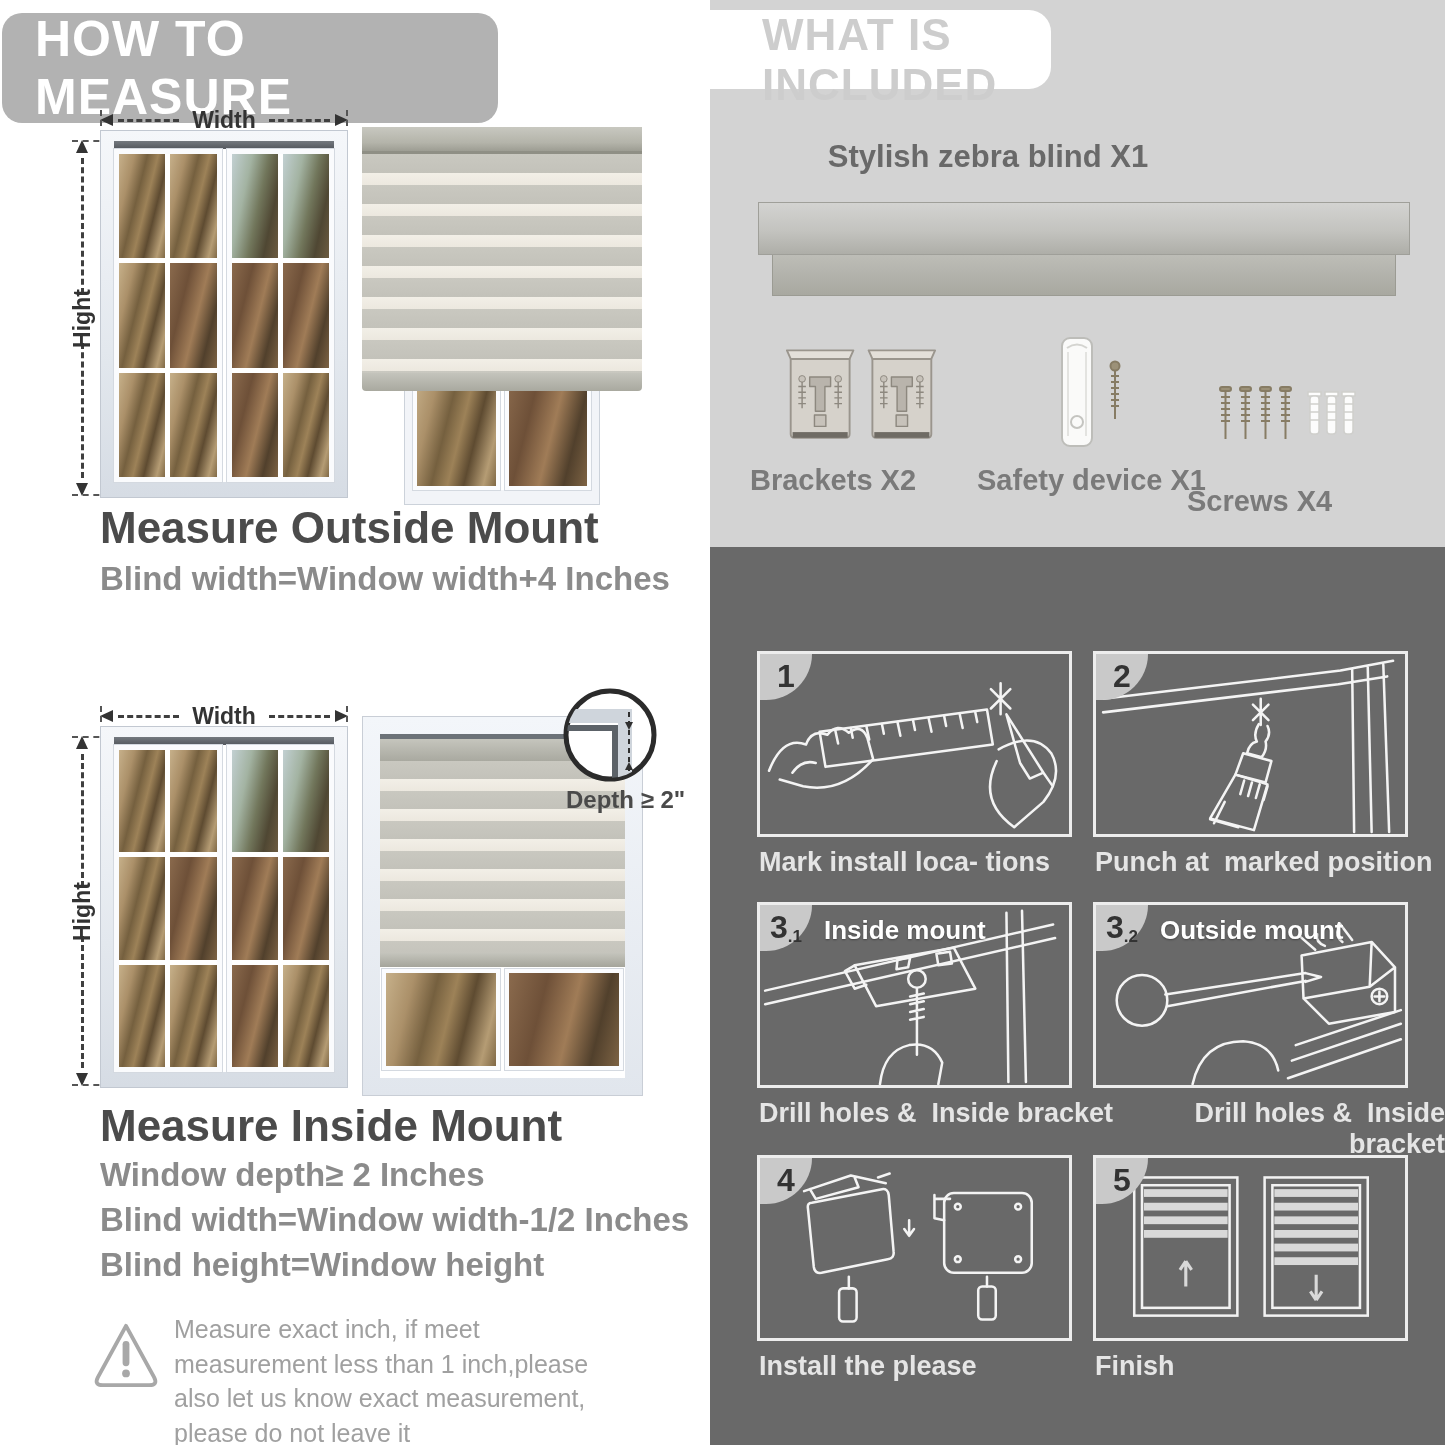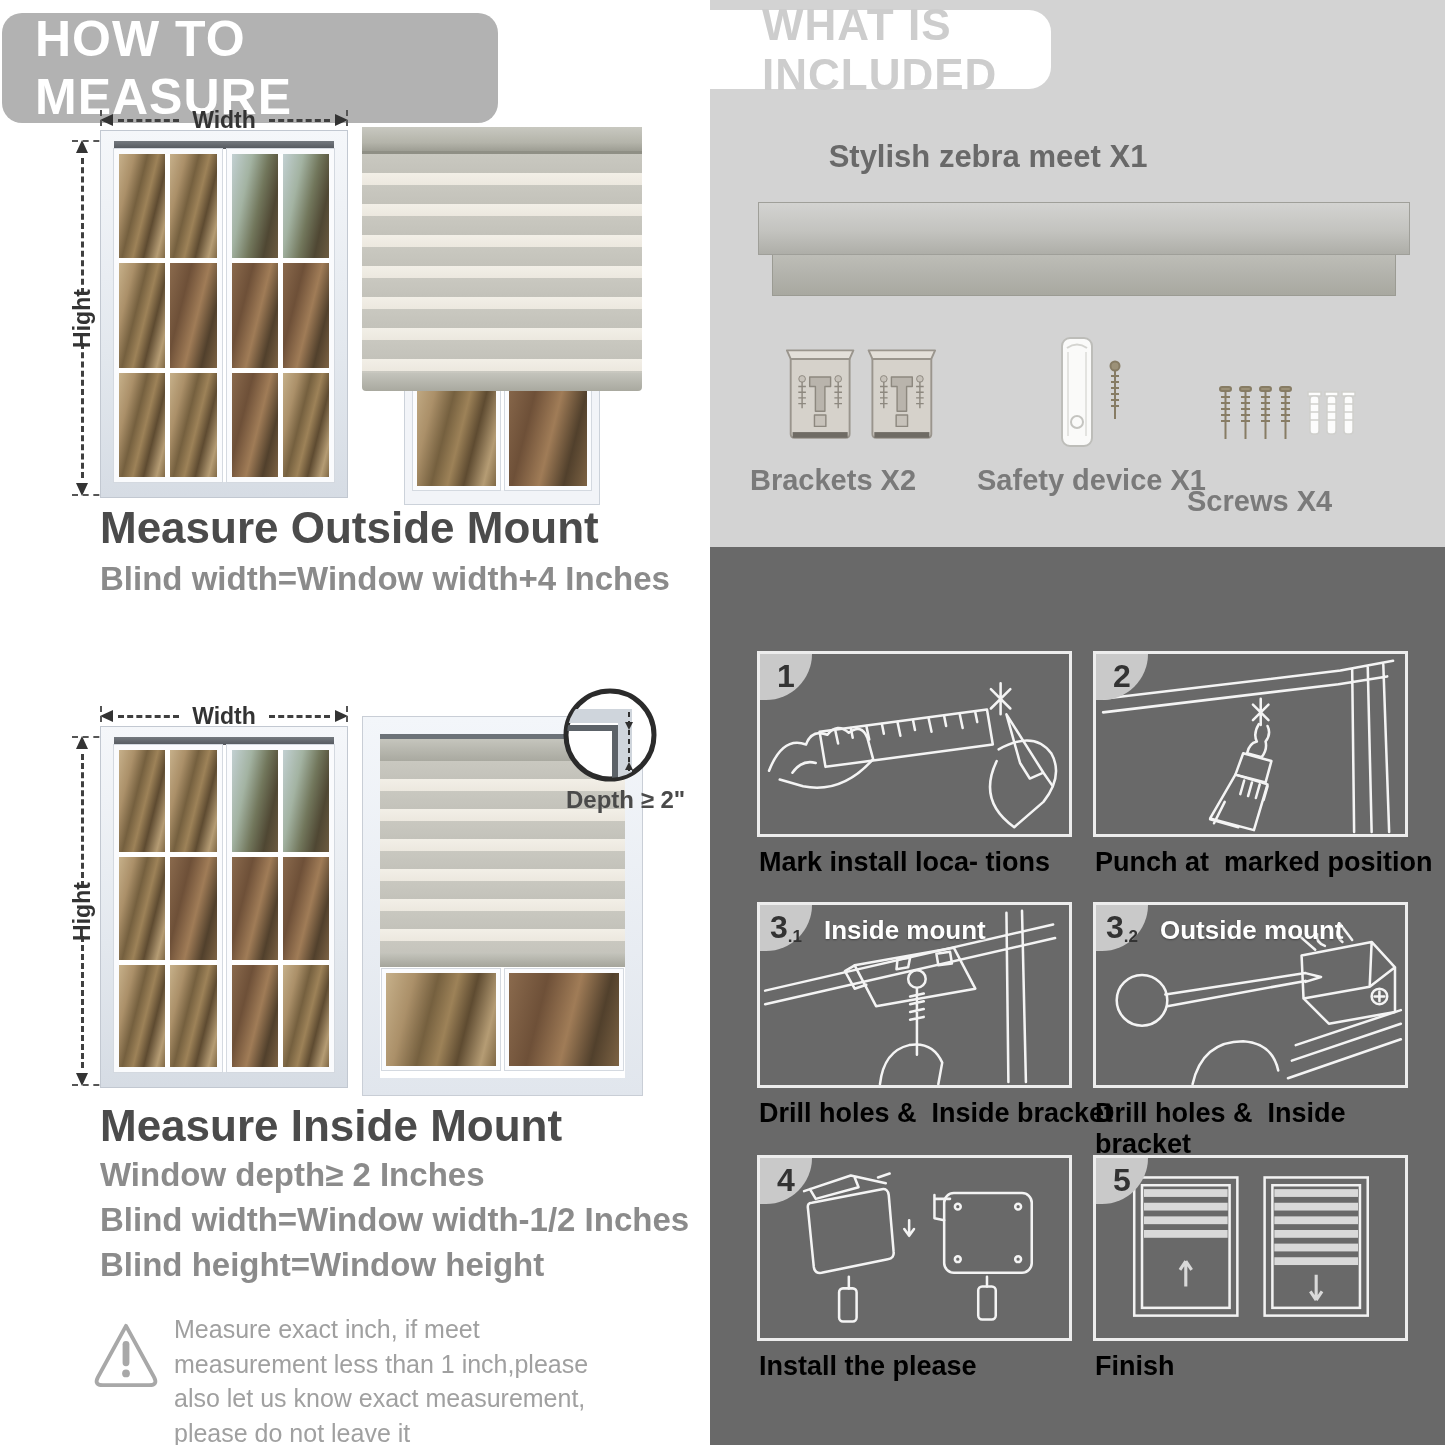--- a/index.html
+++ b/index.html
@@ -67,21 +67,21 @@
   .wunder .bp{flex:1;border:4px solid #fbfcfe;box-shadow:0 0 0 1px #d4d9e0;box-sizing:border-box;}
 
   .depth-circle{left:563px;top:688px;width:94px;height:94px;z-index:6;}
   .depth-text{left:566px;top:786px;width:170px;font-size:24px;font-weight:bold;color:#4a4a4a;}
 
   .warn-text{font-size:25px;color:#a0a0a0;line-height:1.38;}
 
   
   .included{left:710px;top:0;width:735px;height:547px;background:#d3d3d3;}
   .inc-header{position:absolute;left:0;top:10px;width:341px;height:79px;background:#fff;
-              border-radius:0 22px 22px 0;display:flex;align-items:center;padding-left:52px;box-sizing:border-box;}
+              border-radius:0 22px 22px 0;display:flex;align-items:flex-start;padding-left:52px;box-sizing:border-box;}
   .inc-header span{font-size:44px;font-weight:bold;color:#cdcdcd;letter-spacing:1px;}
   .product-label{position:absolute;left:58px;top:139px;width:440px;text-align:center;
                  font-size:31px;font-weight:bold;color:#696969;}
   .headrail{position:absolute;left:48px;top:202px;width:652px;}
   .hr-top{height:53px;background:linear-gradient(180deg,#d3d3d1 0%,#c3c3bf 55%,#aeaea8 100%);
           border:1px solid #9f9f99;box-sizing:border-box;}
   .hr-bottom{margin-left:14px;width:624px;height:41px;background:linear-gradient(180deg,#bdbdb7,#a8a8a0);
              border:1px solid #9b9b93;border-top:none;box-sizing:border-box;}
   .inc-label{position:absolute;top:464px;width:220px;
              font-size:29px;font-weight:bold;color:#7a7a7a;white-space:nowrap;}
@@ -92,21 +92,21 @@
               border-radius:0 20px 20px 0;display:flex;align-items:center;padding-left:50px;box-sizing:border-box;}
   .mnt-header span{font-size:44px;font-weight:bold;color:#474747;letter-spacing:0.5px;}
   .panel{position:absolute;width:315px;height:186px;border:3px solid #ededed;box-sizing:border-box;}
   .panel svg{position:absolute;inset:0;width:100%;height:100%;}
   .badge{position:absolute;left:0;top:0;width:52px;height:46px;background:#c9c9c9;
          border-radius:0 0 46px 0;display:flex;justify-content:center;z-index:2;}
   .bnum{font-size:32px;font-weight:bold;color:#333;line-height:44px;}
   .bsub{font-size:17px;font-weight:bold;color:#333;line-height:44px;margin-top:10px;}
   .plabel{position:absolute;left:64px;top:10px;font-size:26px;font-weight:bold;color:#fff;
           text-shadow:0 1px 2px rgba(0,0,0,.35);z-index:2;}
-  .cap{position:absolute;font-size:27px;font-weight:bold;color:#000000;white-space:pre-wrap;}
+  .cap{position:absolute;font-size:27px;font-weight:bold;color:#e5e5e5;white-space:pre-wrap;text-align:right;}
 </style>
 </head>
 <body>
 
 <div class="canvas">
 
   <div class="abs how-header">
     <span>HOW TO MEASURE</span>
   </div>
 
@@ -251,21 +251,21 @@
       <path d="M35 25 v19" stroke="#a8a8a8" stroke-width="7" stroke-linecap="round"></path>
       <circle cx="35" cy="55" r="4" fill="#a8a8a8"></circle>
     </svg>
   </div>
   <div class="abs warn-text" style="left:174px;top:1312px;width:448px;">Measure exact inch, if meet measurement less than 1 inch,please also let us know exact measurement, please do not leave it</div>
 
   <section class="abs included">
     <div class="inc-header">
       <span>WHAT IS INCLUDED</span>
     </div>
-    <div class="product-label">Stylish zebra meet X1</div>
+    <div class="product-label">Stylish zebra blind X1</div>
 
     <div class="headrail">
       <div class="hr-top"></div>
       <div class="hr-bottom"></div>
     </div>
 
     <svg class="abs" style="left:75px;top:345px;" width="152" height="102" viewBox="0 0 160 104">
       <g stroke-linejoin="round">
         <g>
           <path d="M2 4 h70 l-4 9 h-62 z" fill="#e3dfd9" stroke="#9a958d" stroke-width="2"></path>

